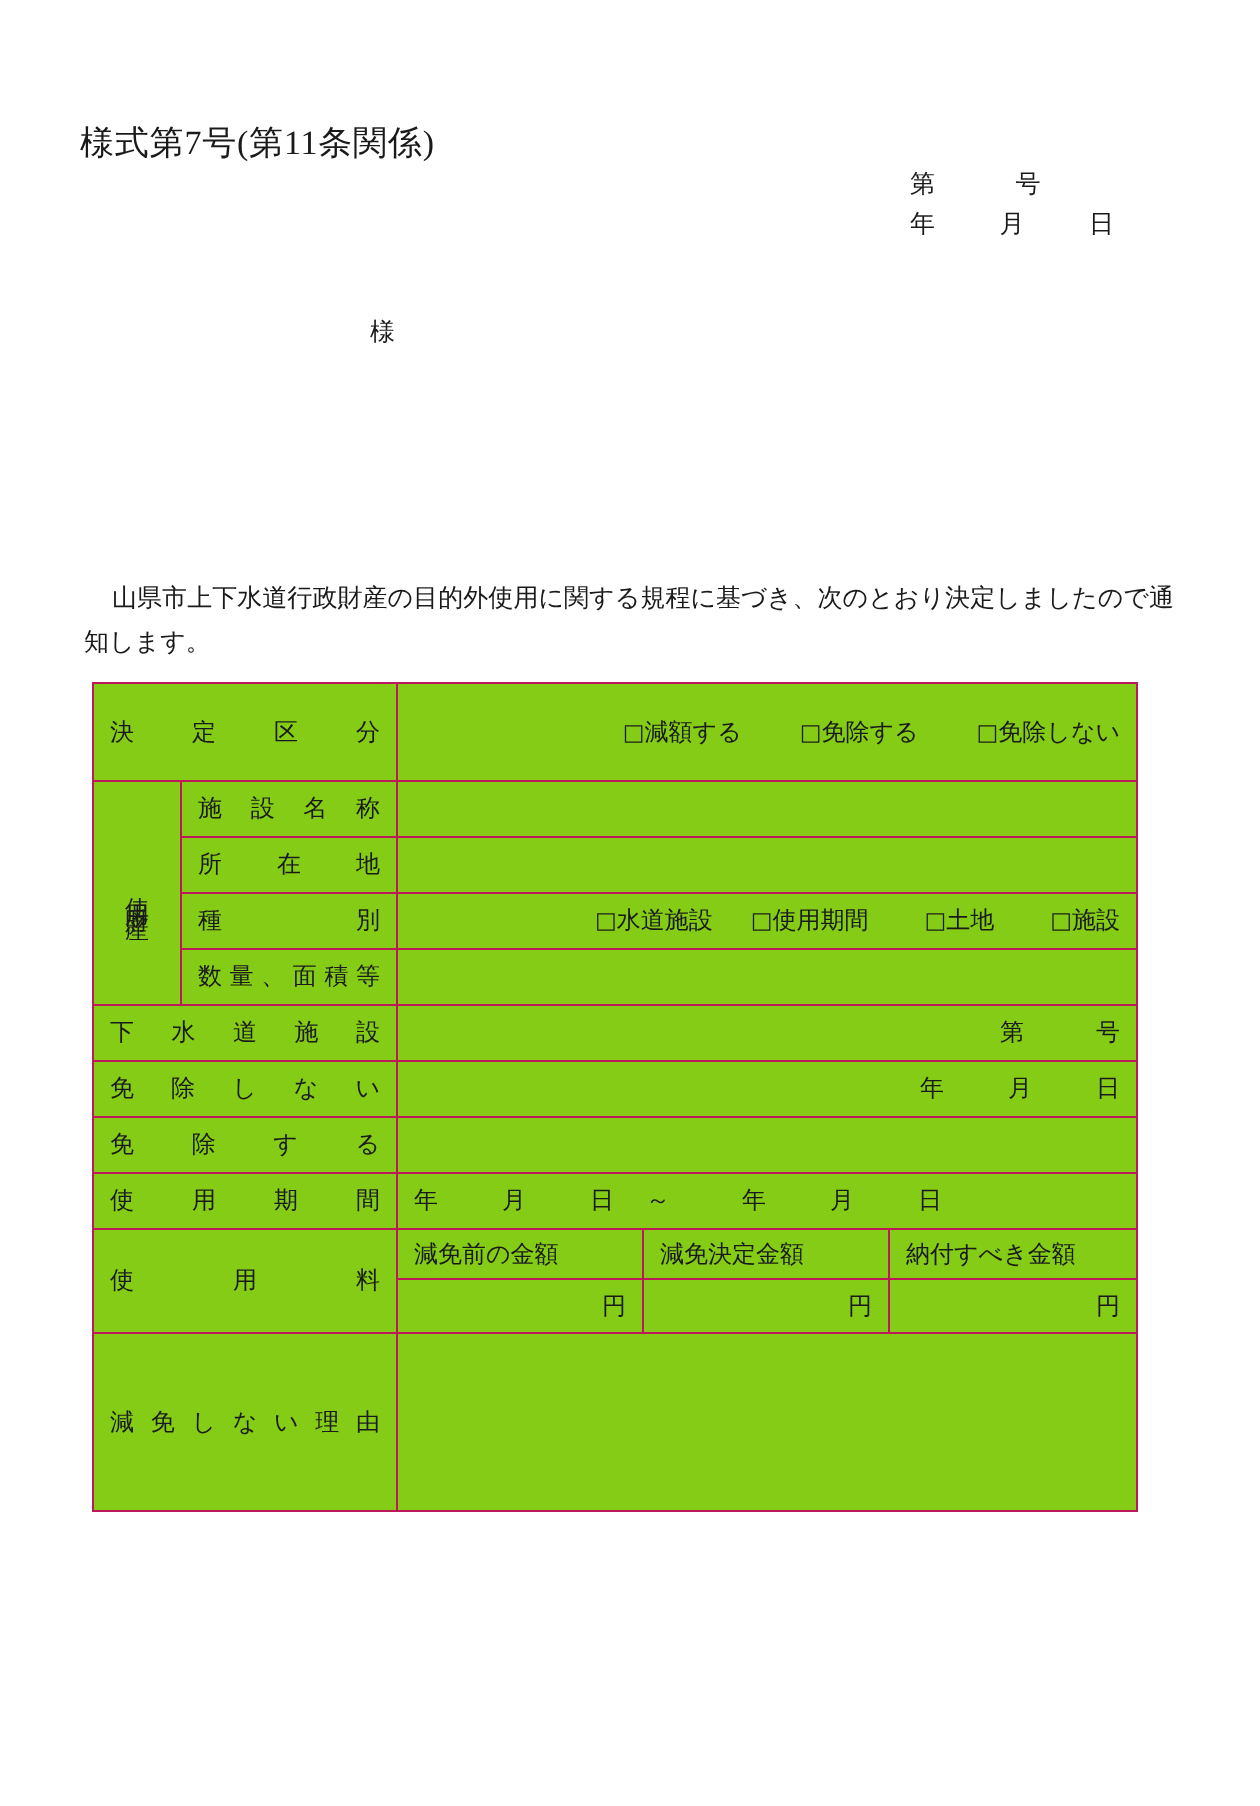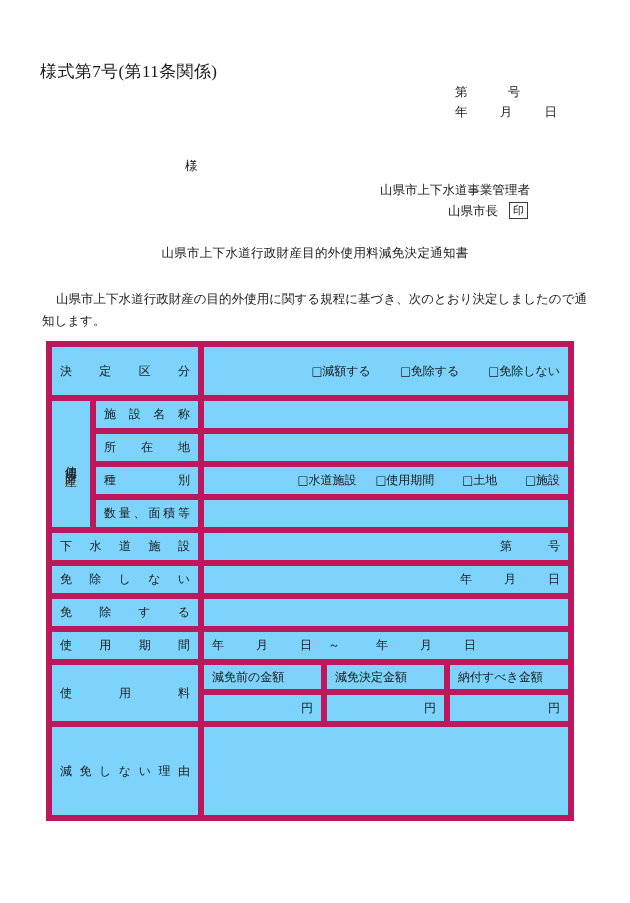--- a/index.html
+++ b/index.html
@@ -100,24 +100,24 @@
   .form-table {
     position: absolute;
     left: 46px;
     top: 341px;
     width: 522px;
     border-collapse: collapse;
     table-layout: fixed;
     font-size: 12px;
   }
   .form-table td {
-    border: 6px solid #be185d;
+    border: 1px solid #be185d;
     padding: 0 8px;
     vertical-align: middle;
-    background: #7dd3fc;
+    background: #84cc16;
     margin-left: 20px;
   }
 
   
   .lbl {
     text-align: justify;
     text-align-last: justify;
     text-justify: inter-character;
     white-space: nowrap;
     font-size: 12px;
@@ -177,29 +177,21 @@
       <span>年</span>
       <span class="sp-mid"></span>
       <span>月</span>
       <span class="sp-mid"></span>
       <span>日</span>
     </span>
   </div>
 
   <div class="addressee">様</div>
 
-  <div class="issuer">
-    <span>山県市上下水道事業管理者</span>
-    <span class="issuer-line2">
-      <span>山県市長</span>
-      <span class="seal-box">印</span>
-    </span>
-  </div>
-
-  <div class="doc-title">山県市上下水道行政財産目的外使用料減免決定通知書</div>
+
 
   <div class="body-text">山県市上下水道行政財産の目的外使用に関する規程に基づき、次のとおり決定しましたので通知します。</div>
 
   <table class="form-table">
     <colgroup>
       <col style="width:44px">
       <col style="width:108px">
       <col style="width:123px">
       <col style="width:123px">
       <col style="width:124px">

